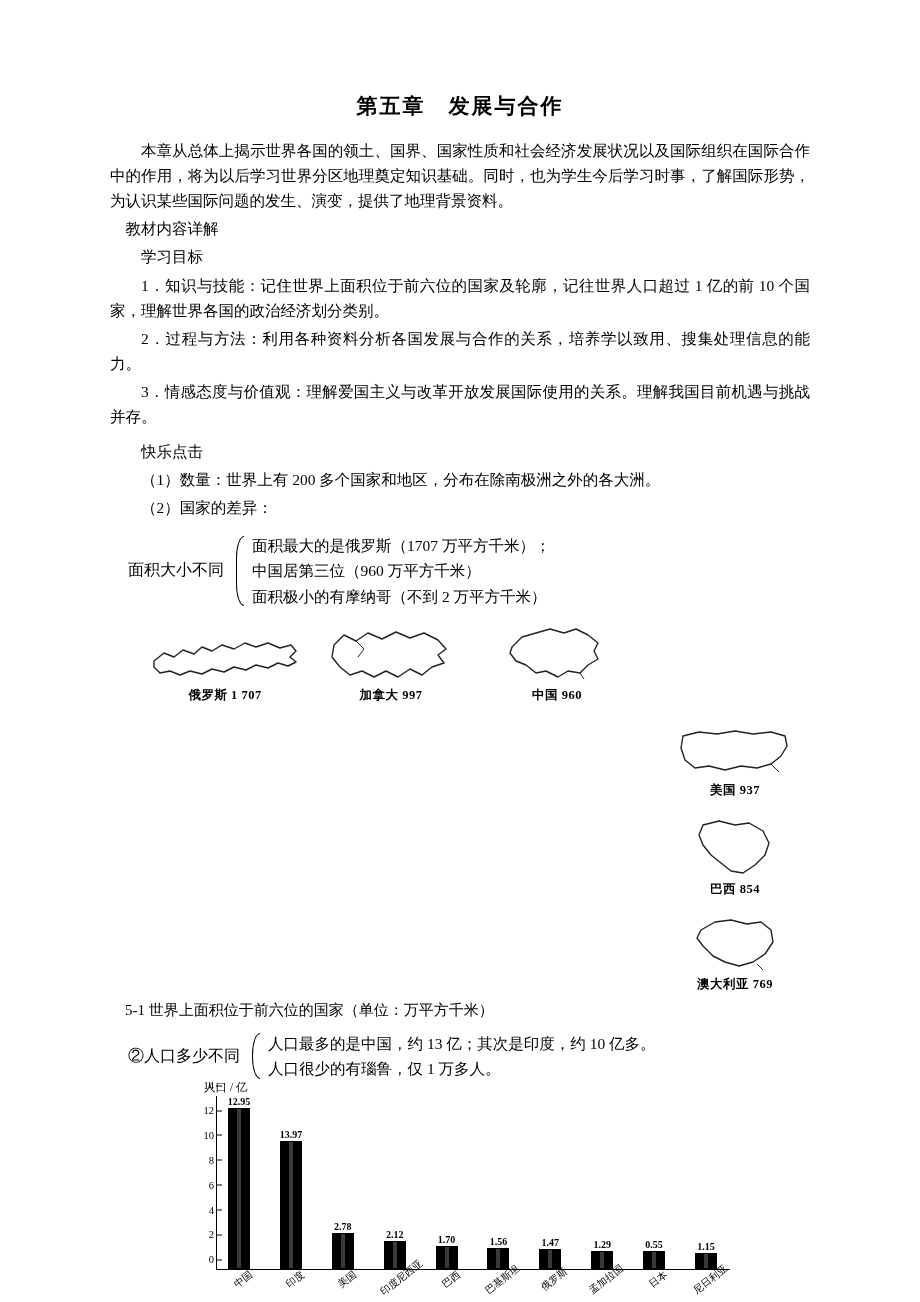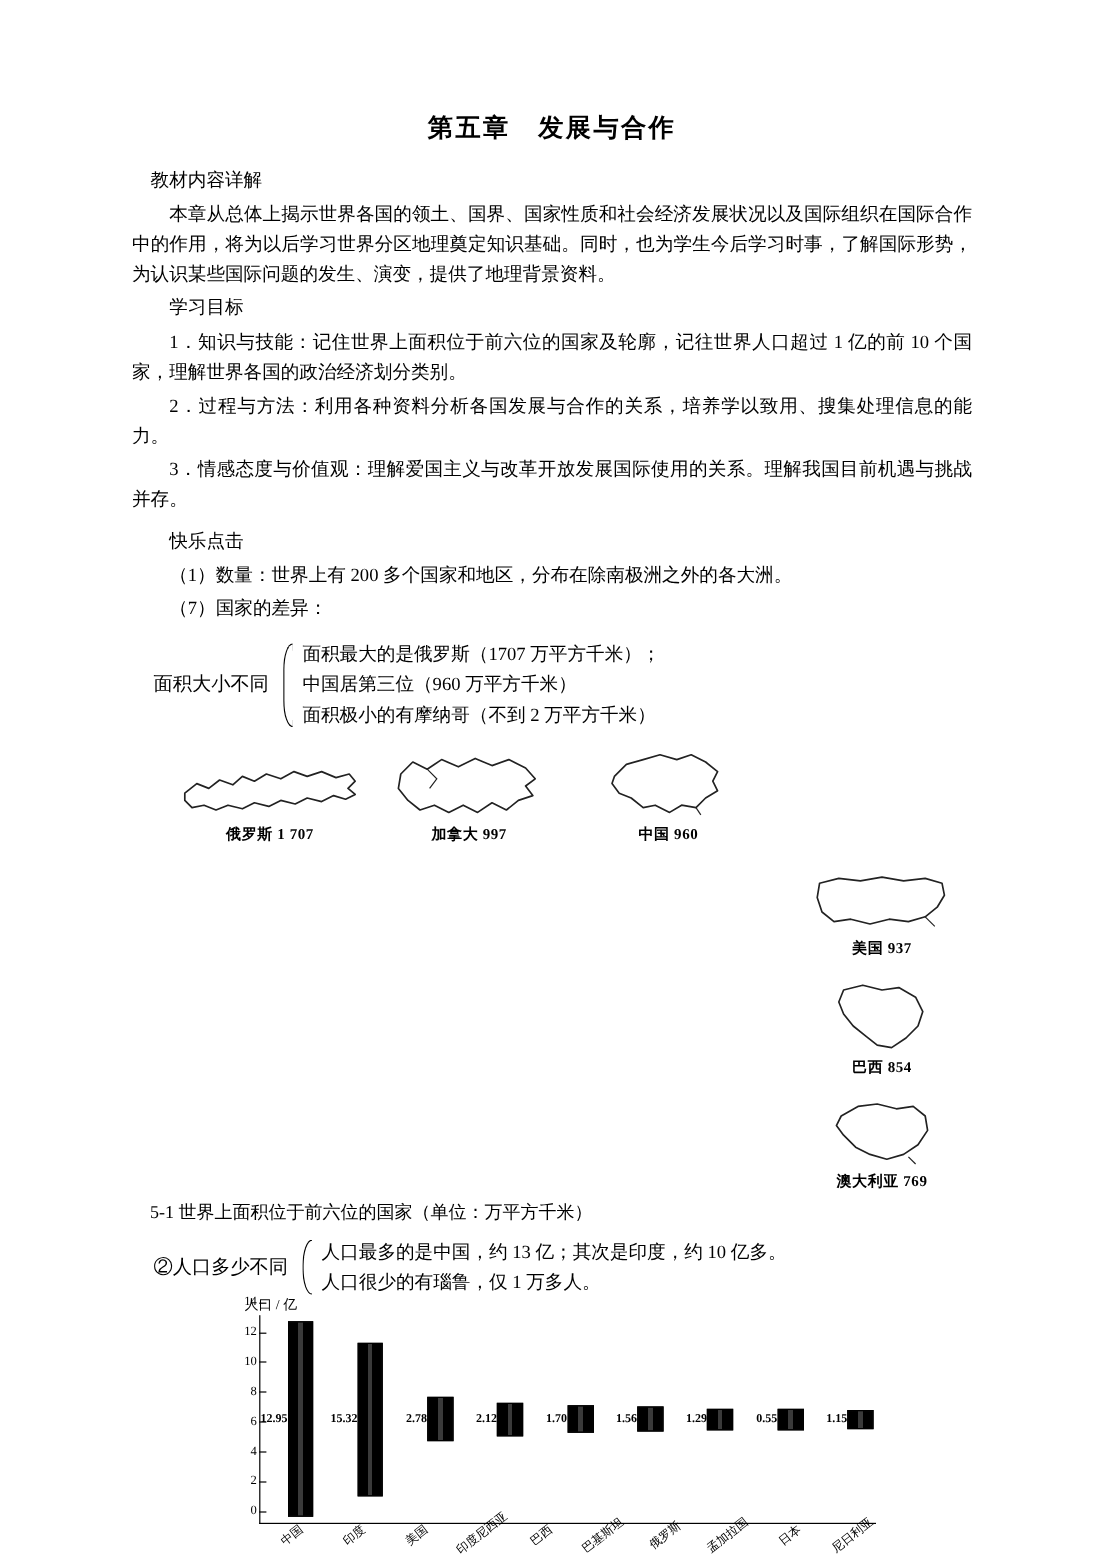--- a/index.html
+++ b/index.html
@@ -158,21 +158,21 @@
     position:absolute;
     left:47px; right:2px; bottom:27px; top:0;
     display:flex;
     align-items:flex-end;
     justify-content:space-between;
   }
   .barcol {
     width:44px;
     position:relative;
     display:flex;
-    flex-direction:row;
+    flex-direction:column;
     align-items:center;
     justify-content:flex-end;
     height:100%;
     margin-top:10px;
   }
   .barval {
     font-size:10px;
     font-weight:bold;
     margin-bottom:1px;
   }
@@ -200,32 +200,32 @@
   }
 </style>
 </head>
 <body>
 
 <div class="page">
   <div class="inner">
 
     <h1 class="doc-title">第五章　发展与合作</h1>
 
+    <p class="para indent2">本章从总体上揭示世界各国的领土、国界、国家性质和社会经济发展状况以及国际组织在国际合作中的作用，将为以后学习世界分区地理奠定知识基础。同时，也为学生今后学习时事，了解国际形势，为认识某些国际问题的发生、演变，提供了地理背景资料。</p>
+
     <p class="para indent1">教材内容详解</p>
-
-    <p class="para indent2">本章从总体上揭示世界各国的领土、国界、国家性质和社会经济发展状况以及国际组织在国际合作中的作用，将为以后学习世界分区地理奠定知识基础。同时，也为学生今后学习时事，了解国际形势，为认识某些国际问题的发生、演变，提供了地理背景资料。</p>
     <p class="para indent2">学习目标</p>
 
     <p class="para indent2">1．知识与技能：记住世界上面积位于前六位的国家及轮廓，记往世界人口超过 1 亿的前 10 个国家，理解世界各国的政治经济划分类别。</p>
     <p class="para indent2">2．过程与方法：利用各种资料分析各国发展与合作的关系，培养学以致用、搜集处理信息的能力。</p>
     <p class="para indent2">3．情感态度与价值观：理解爱国主义与改革开放发展国际使用的关系。理解我国目前机遇与挑战并存。</p>
 
     <p class="para indent2" style="margin-top:10px;">快乐点击</p>
     <p class="para indent2">（1）数量：世界上有 200 多个国家和地区，分布在除南极洲之外的各大洲。</p>
-    <p class="para indent2">（7）国家的差异：</p>
+    <p class="para indent2">（2）国家的差异：</p>
 
     <div class="brace-block">
       <div class="brace-label">面积大小不同</div>
       <div class="brace"></div>
       <div class="brace-lines">
         <div>面积最大的是俄罗斯（1707 万平方千米）；</div>
         <div>中国居第三位（960 万平方千米）</div>
         <div>面积极小的有摩纳哥（不到 2 万平方千米）</div>
       </div>
     </div>
@@ -304,38 +304,42 @@
             <div class="ytick" style="bottom: 150.286px;">10<i></i></div>
             <div class="ytick" style="bottom: 175.143px;">12<i></i></div>
             <div class="ytick" style="bottom: 200px;">14<i></i></div>
           </div>
         <div class="bars" id="bars">
             <div class="barcol">
               <div class="barval">12.95</div>
               <div class="bar" style="height: 160.95px;"></div>
             </div>
             <div class="barcol">
-              <div class="barval">15.32</div>
+              <div class="barval">13.97</div>
               <div class="bar" style="height: 126.026px;"></div>
             </div>
             <div class="barcol">
               <div class="barval">2.78</div>
               <div class="bar" style="height: 34.5514px;"></div>
             </div>
             <div class="barcol">
               <div class="barval">2.12</div>
               <div class="bar" style="height: 26.3486px;"></div>
             </div>
             <div class="barcol">
               <div class="barval">1.70</div>
               <div class="bar" style="height: 21.1286px;"></div>
             </div>
             <div class="barcol">
               <div class="barval">1.56</div>
               <div class="bar" style="height: 19.3886px;"></div>
+            </div>
+            <div class="barcol">
+              <div class="barval">1.47</div>
+              <div class="bar" style="height: 18.27px;"></div>
             </div>
             <div class="barcol">
               <div class="barval">1.29</div>
               <div class="bar" style="height: 16.0329px;"></div>
             </div>
             <div class="barcol">
               <div class="barval">0.55</div>
               <div class="bar" style="height: 15.7843px;"></div>
             </div>
             <div class="barcol">

